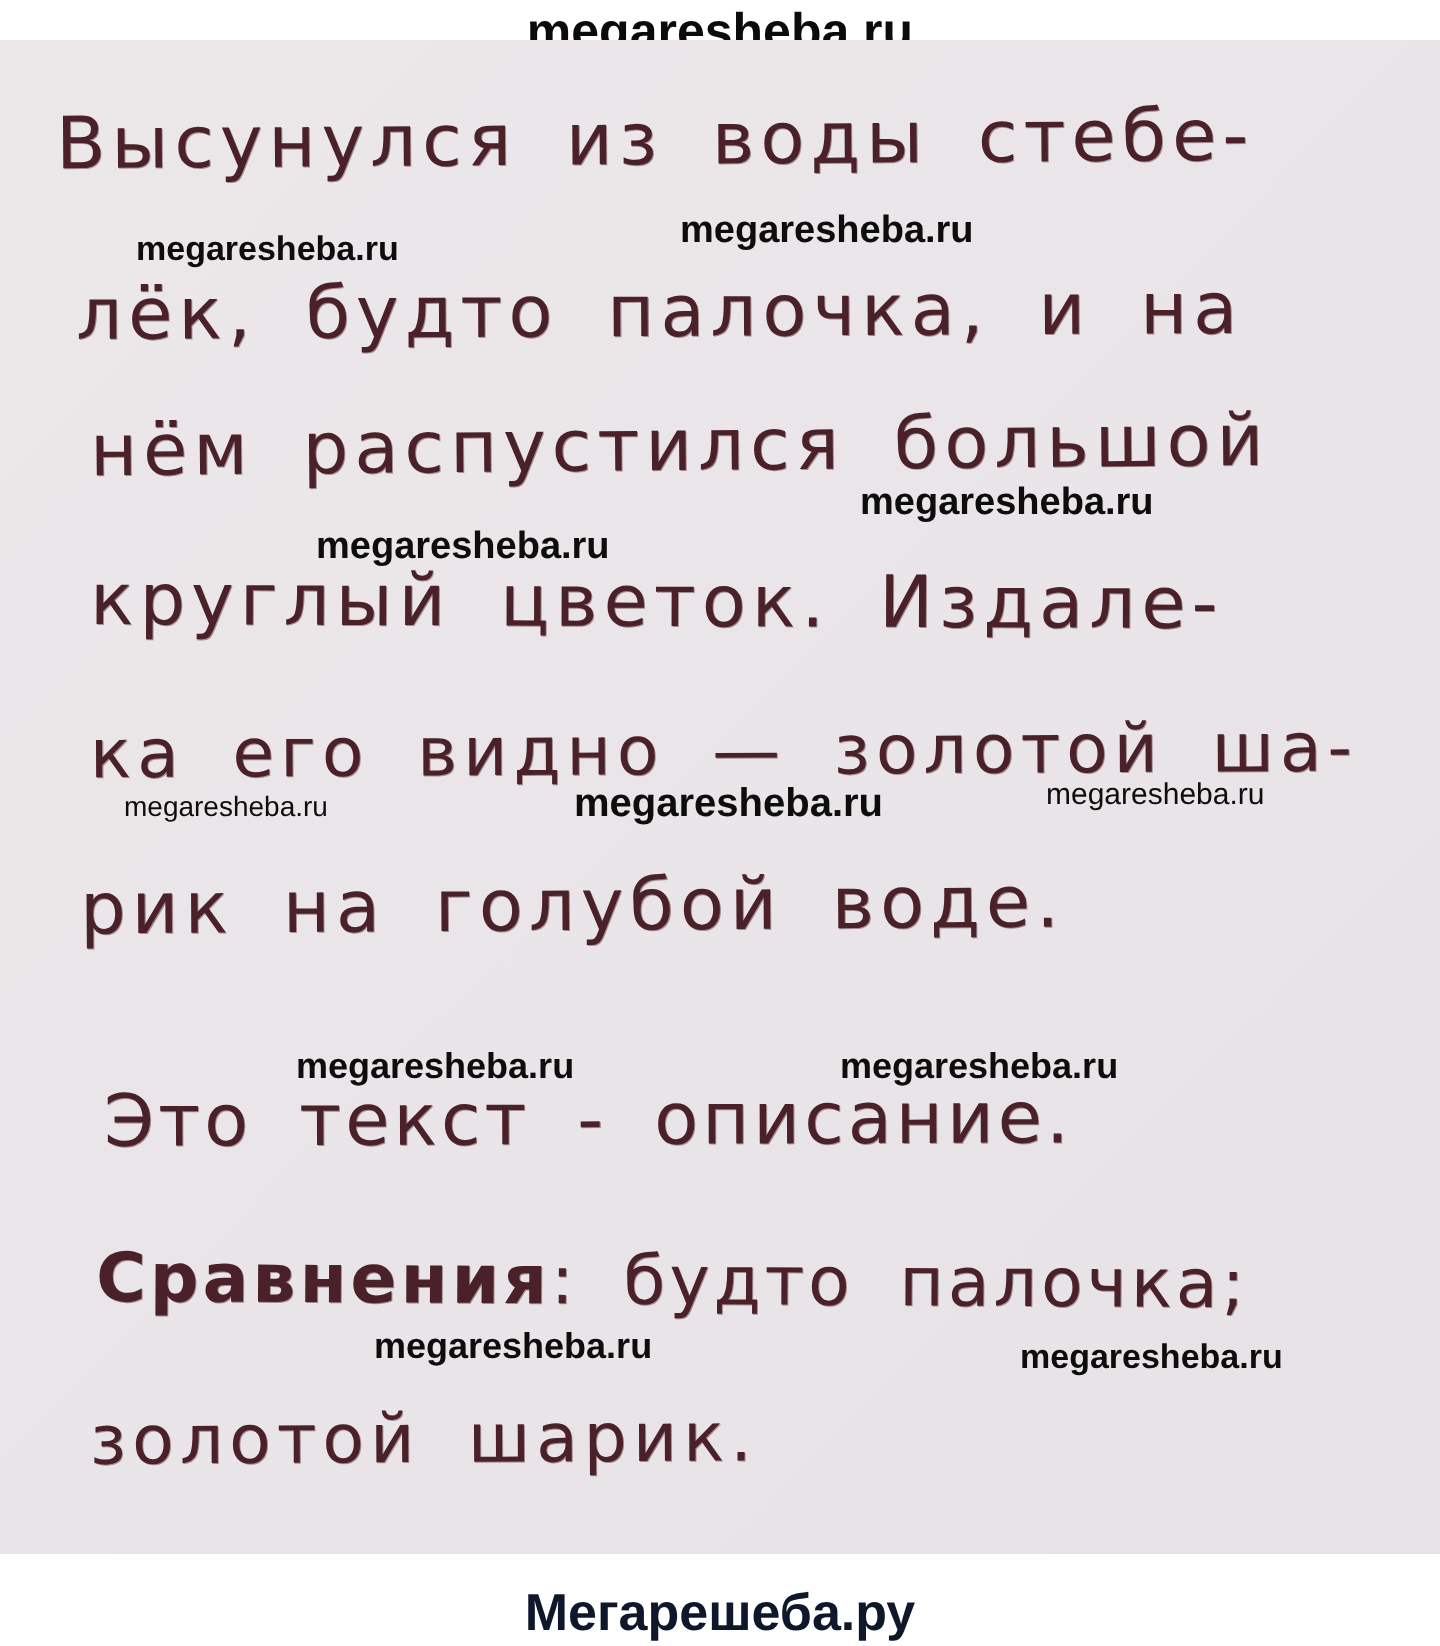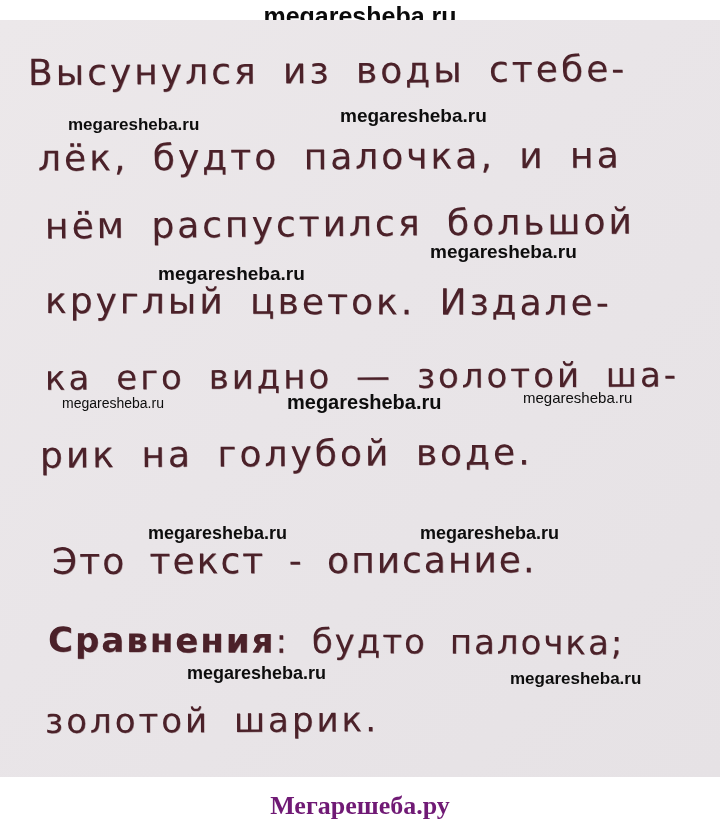--- a/index.html
+++ b/index.html
@@ -79,24 +79,24 @@
   .site-footer {
     position: absolute;
     top: 789px; left: 0;
     width: 720px; height: 34px;
     background: #ffffff;
     display: flex;
     align-items: center;
     justify-content: center;
   }
   .footer-text {
-    font-family: Liberation Serif, serif;
+    font-family: Liberation Sans, sans-serif;
     font-weight: 700;
     font-size: 26px;
-    color: #701a75;
+    color: #0f172a;
   }
 </style>
 </head>
 <body>
 
 <div class="page">
 
   <header class="site-header">
     <span class="banner-text">megaresheba.ru</span>
   </header>

